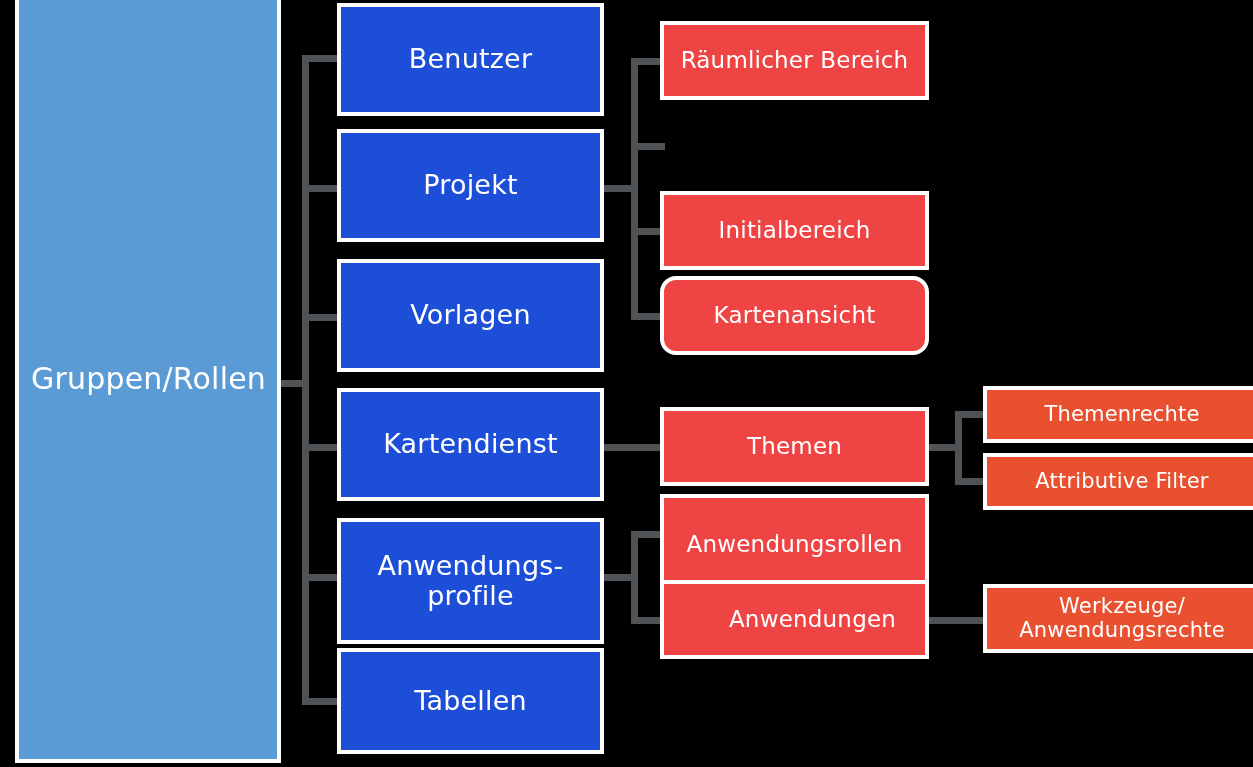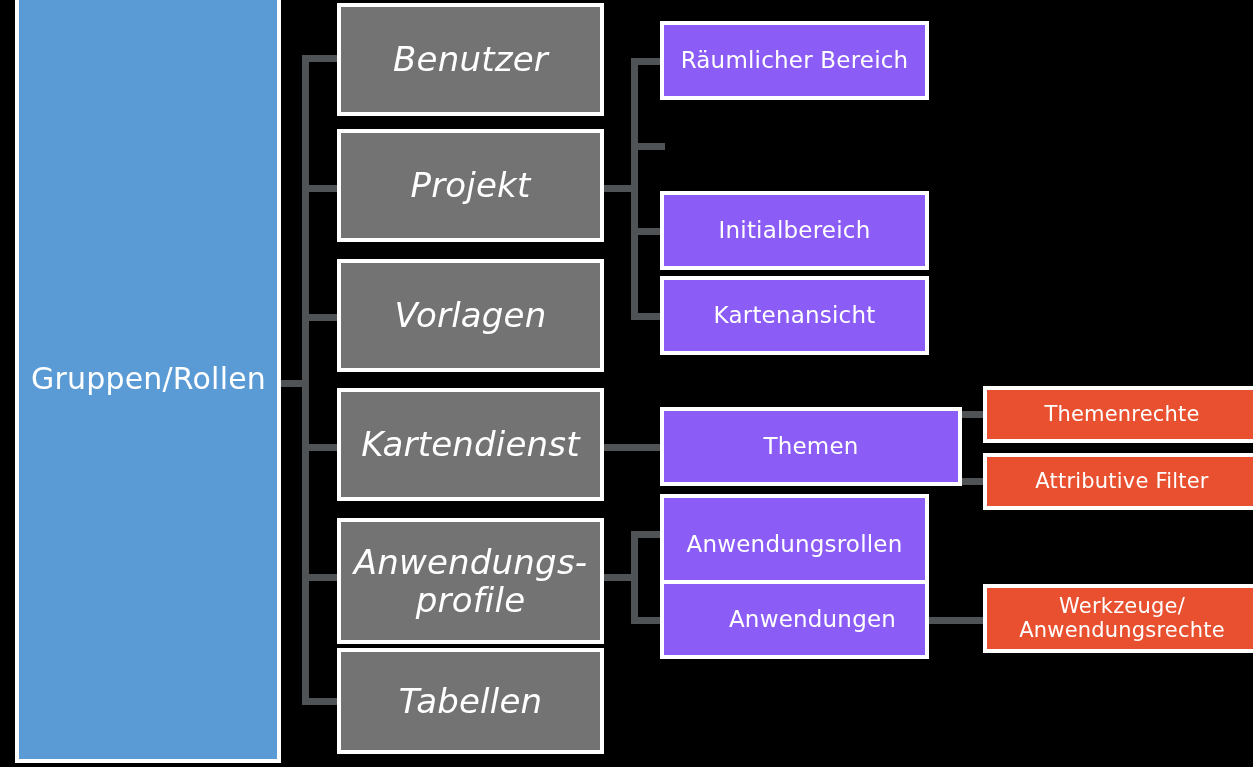--- a/index.html
+++ b/index.html
@@ -25,22 +25,22 @@
     align-items: center;
     justify-content: center;
     text-align: center;
     line-height: 1.12;
     font-weight: 400;
     letter-spacing: 0.2px;
     z-index: 3;
     white-space: pre-line;
   }
   .node.root      { background: #5B9BD5; font-size: 30px; justify-content: flex-start; padding-left: 12px; }
-  .node.level1    { background: #737373; font-size: 34px; font-style: italic; }
-  .node.level2    { background: #8b5cf6; font-size: 23px; }
+  .node.level1    { background: #1d4ed8; font-size: 27px; }
+  .node.level2    { background: #ef4444; font-size: 23px; }
   .node.level3    { background: #E8502F; font-size: 21px; }
 
   .conn {
     position: absolute;
     background: #4F5355;
     z-index: 1;
   }
   .conn.h { height: 7px; }
   .conn.v { width: 7px; }
 </style>
@@ -103,24 +103,24 @@
   <div class="node level1" style="left:337px; top:648px; width:267px; height:106px;">
     <span>Tabellen</span>
   </div>
 
   <div class="node level2" style="left:660px; top:21px; width:269px; height:79px;">
     <span>Räumlicher Bereich</span>
   </div>
   <div class="node level2" style="left:660px; top:191px; width:269px; height:79px;">
     <span>Initialbereich</span>
   </div>
-  <div class="node level2" style="left:660px; top:276px; width:269px; height:79px;">
+  <div class="node level2" style="left:660px; top:276px; width:269px; height:79px;border-radius:16px;">
     <span>Kartenansicht</span>
   </div>
-  <div class="node level2" style="left:660px; top:407px; width:302px; height:79px;">
+  <div class="node level2" style="left:660px; top:407px; width:269px; height:79px;">
     <span>Themen</span>
   </div>
   <div class="node level2" style="left:660px; top:494px; width:269px; height:102px;">
     <span>Anwendungsrollen</span>
   </div>
   <div class="node level2" style="left:660px; top:580px; width:269px; height:79px;padding-left:36px;">
     <span>Anwendungen</span>
   </div>
 
   <div class="node level3" style="left:983px; top:386px; width:278px; height:57px;">

